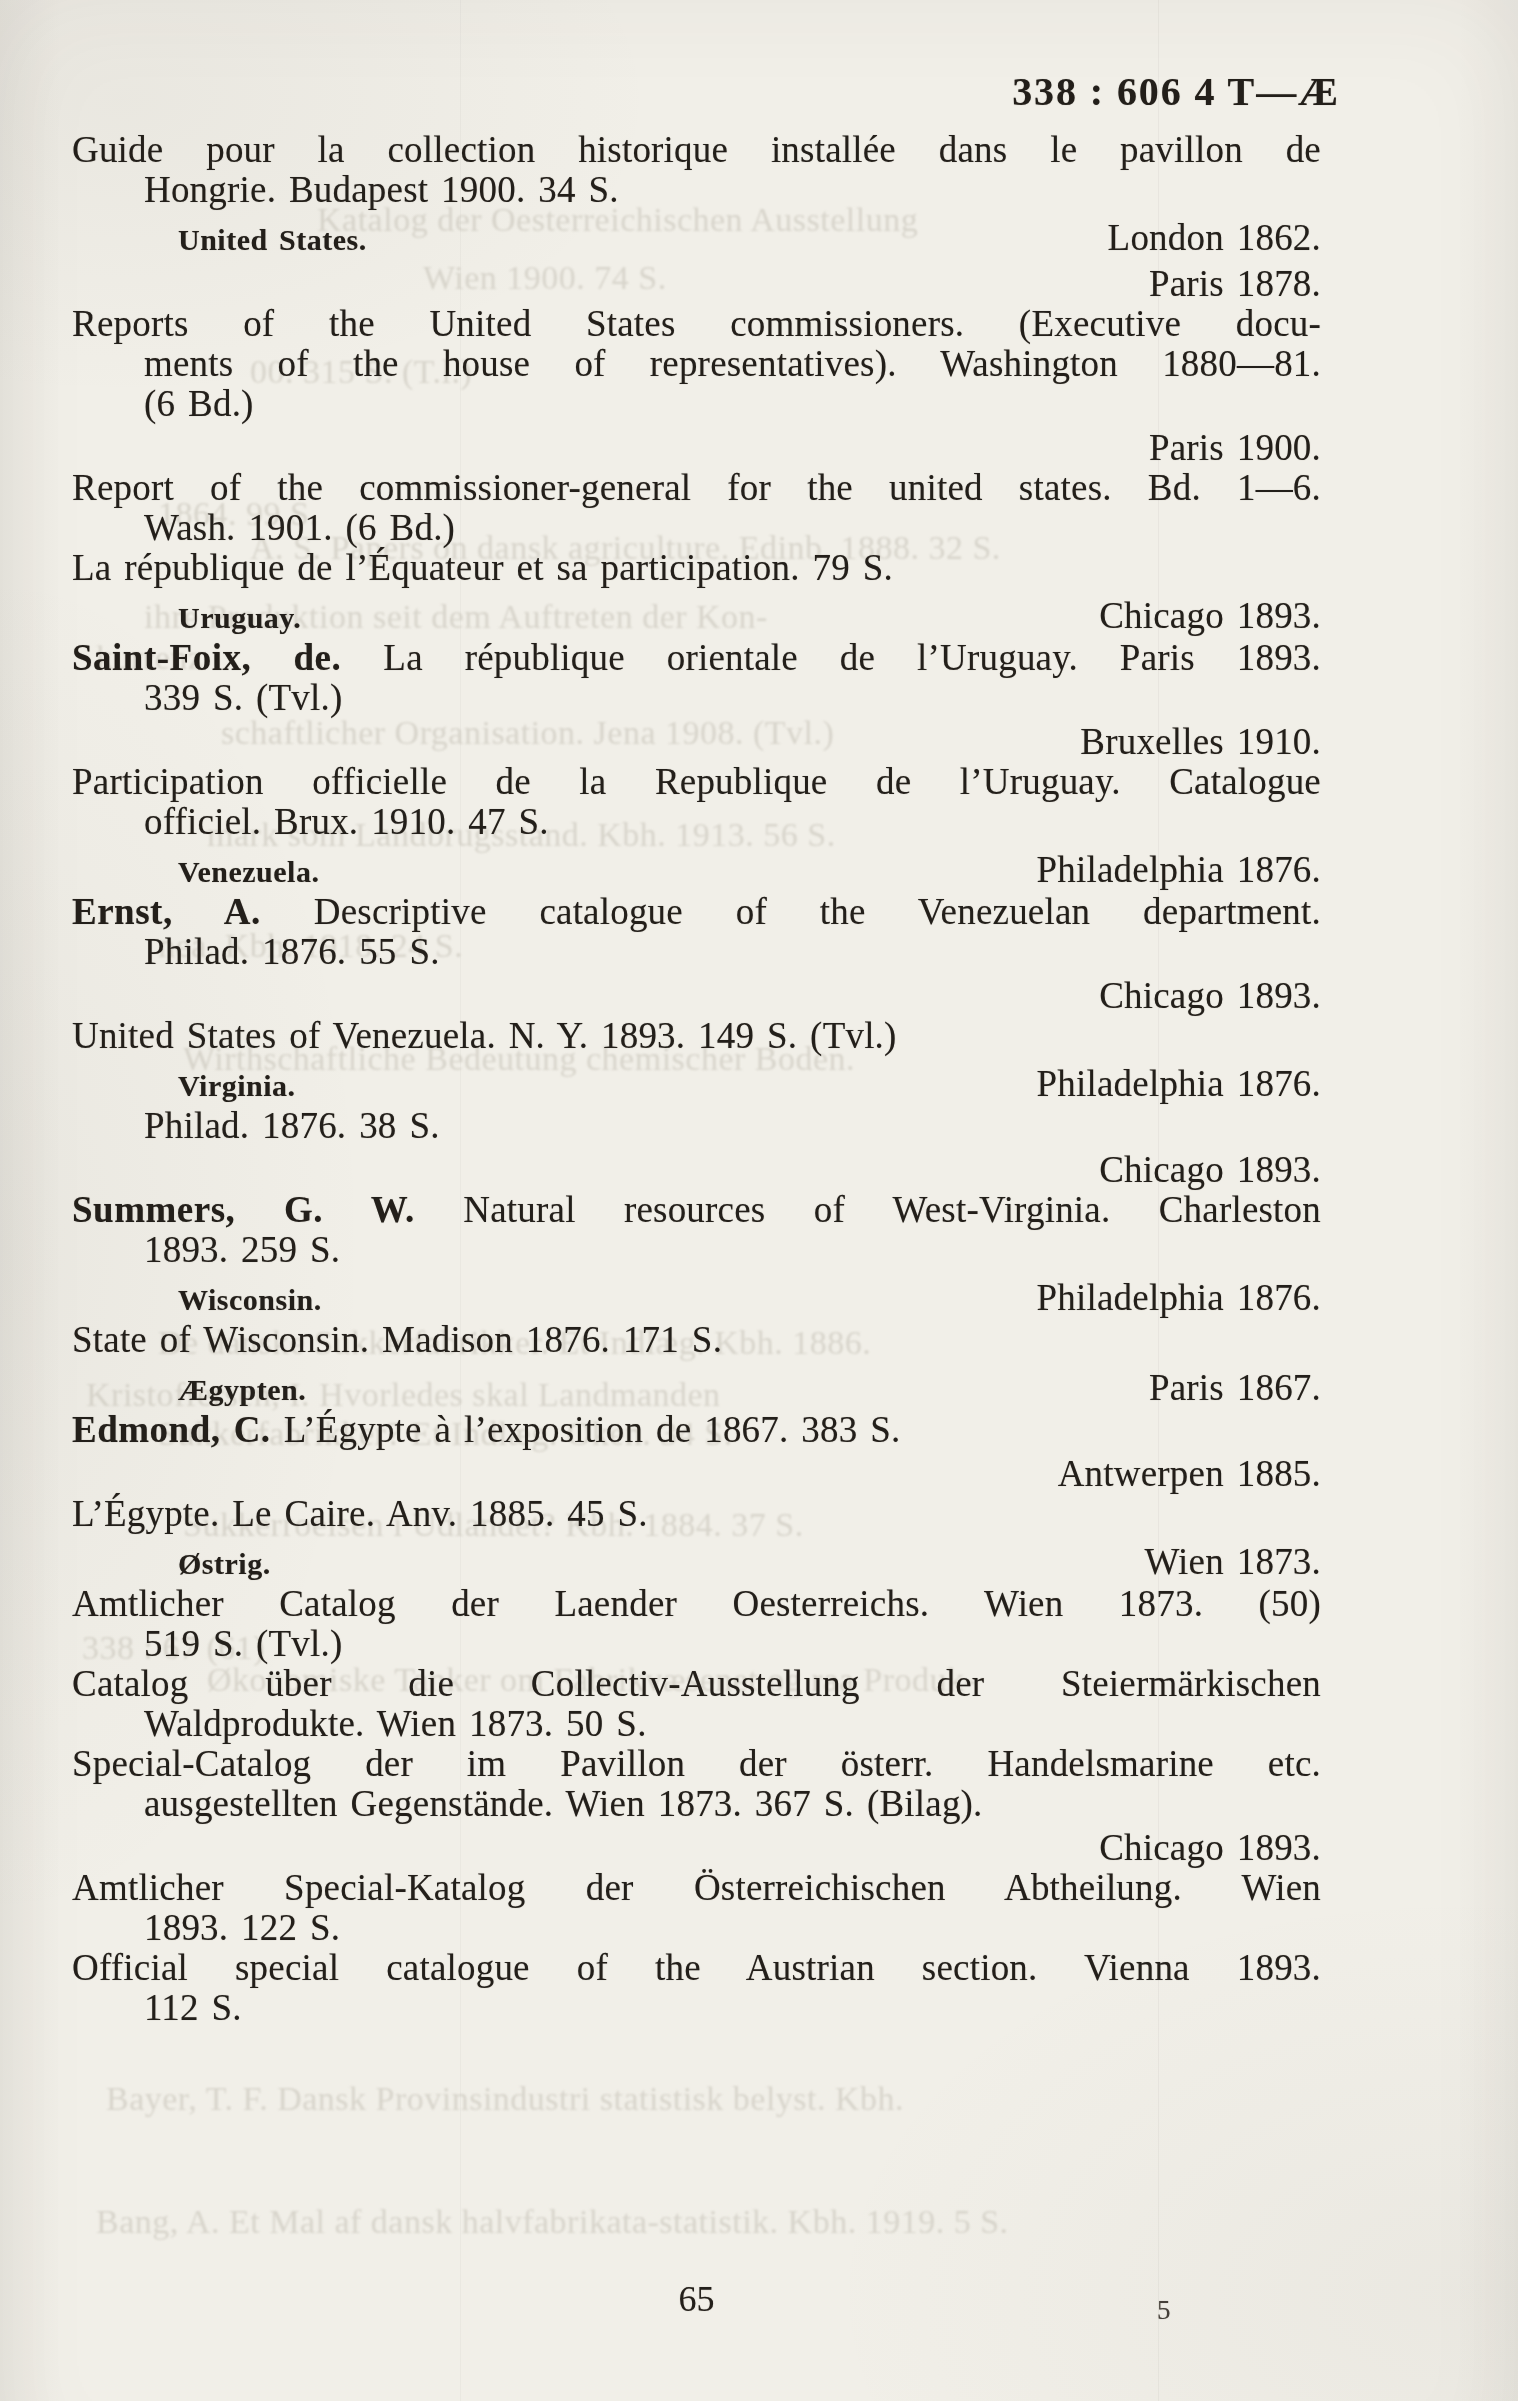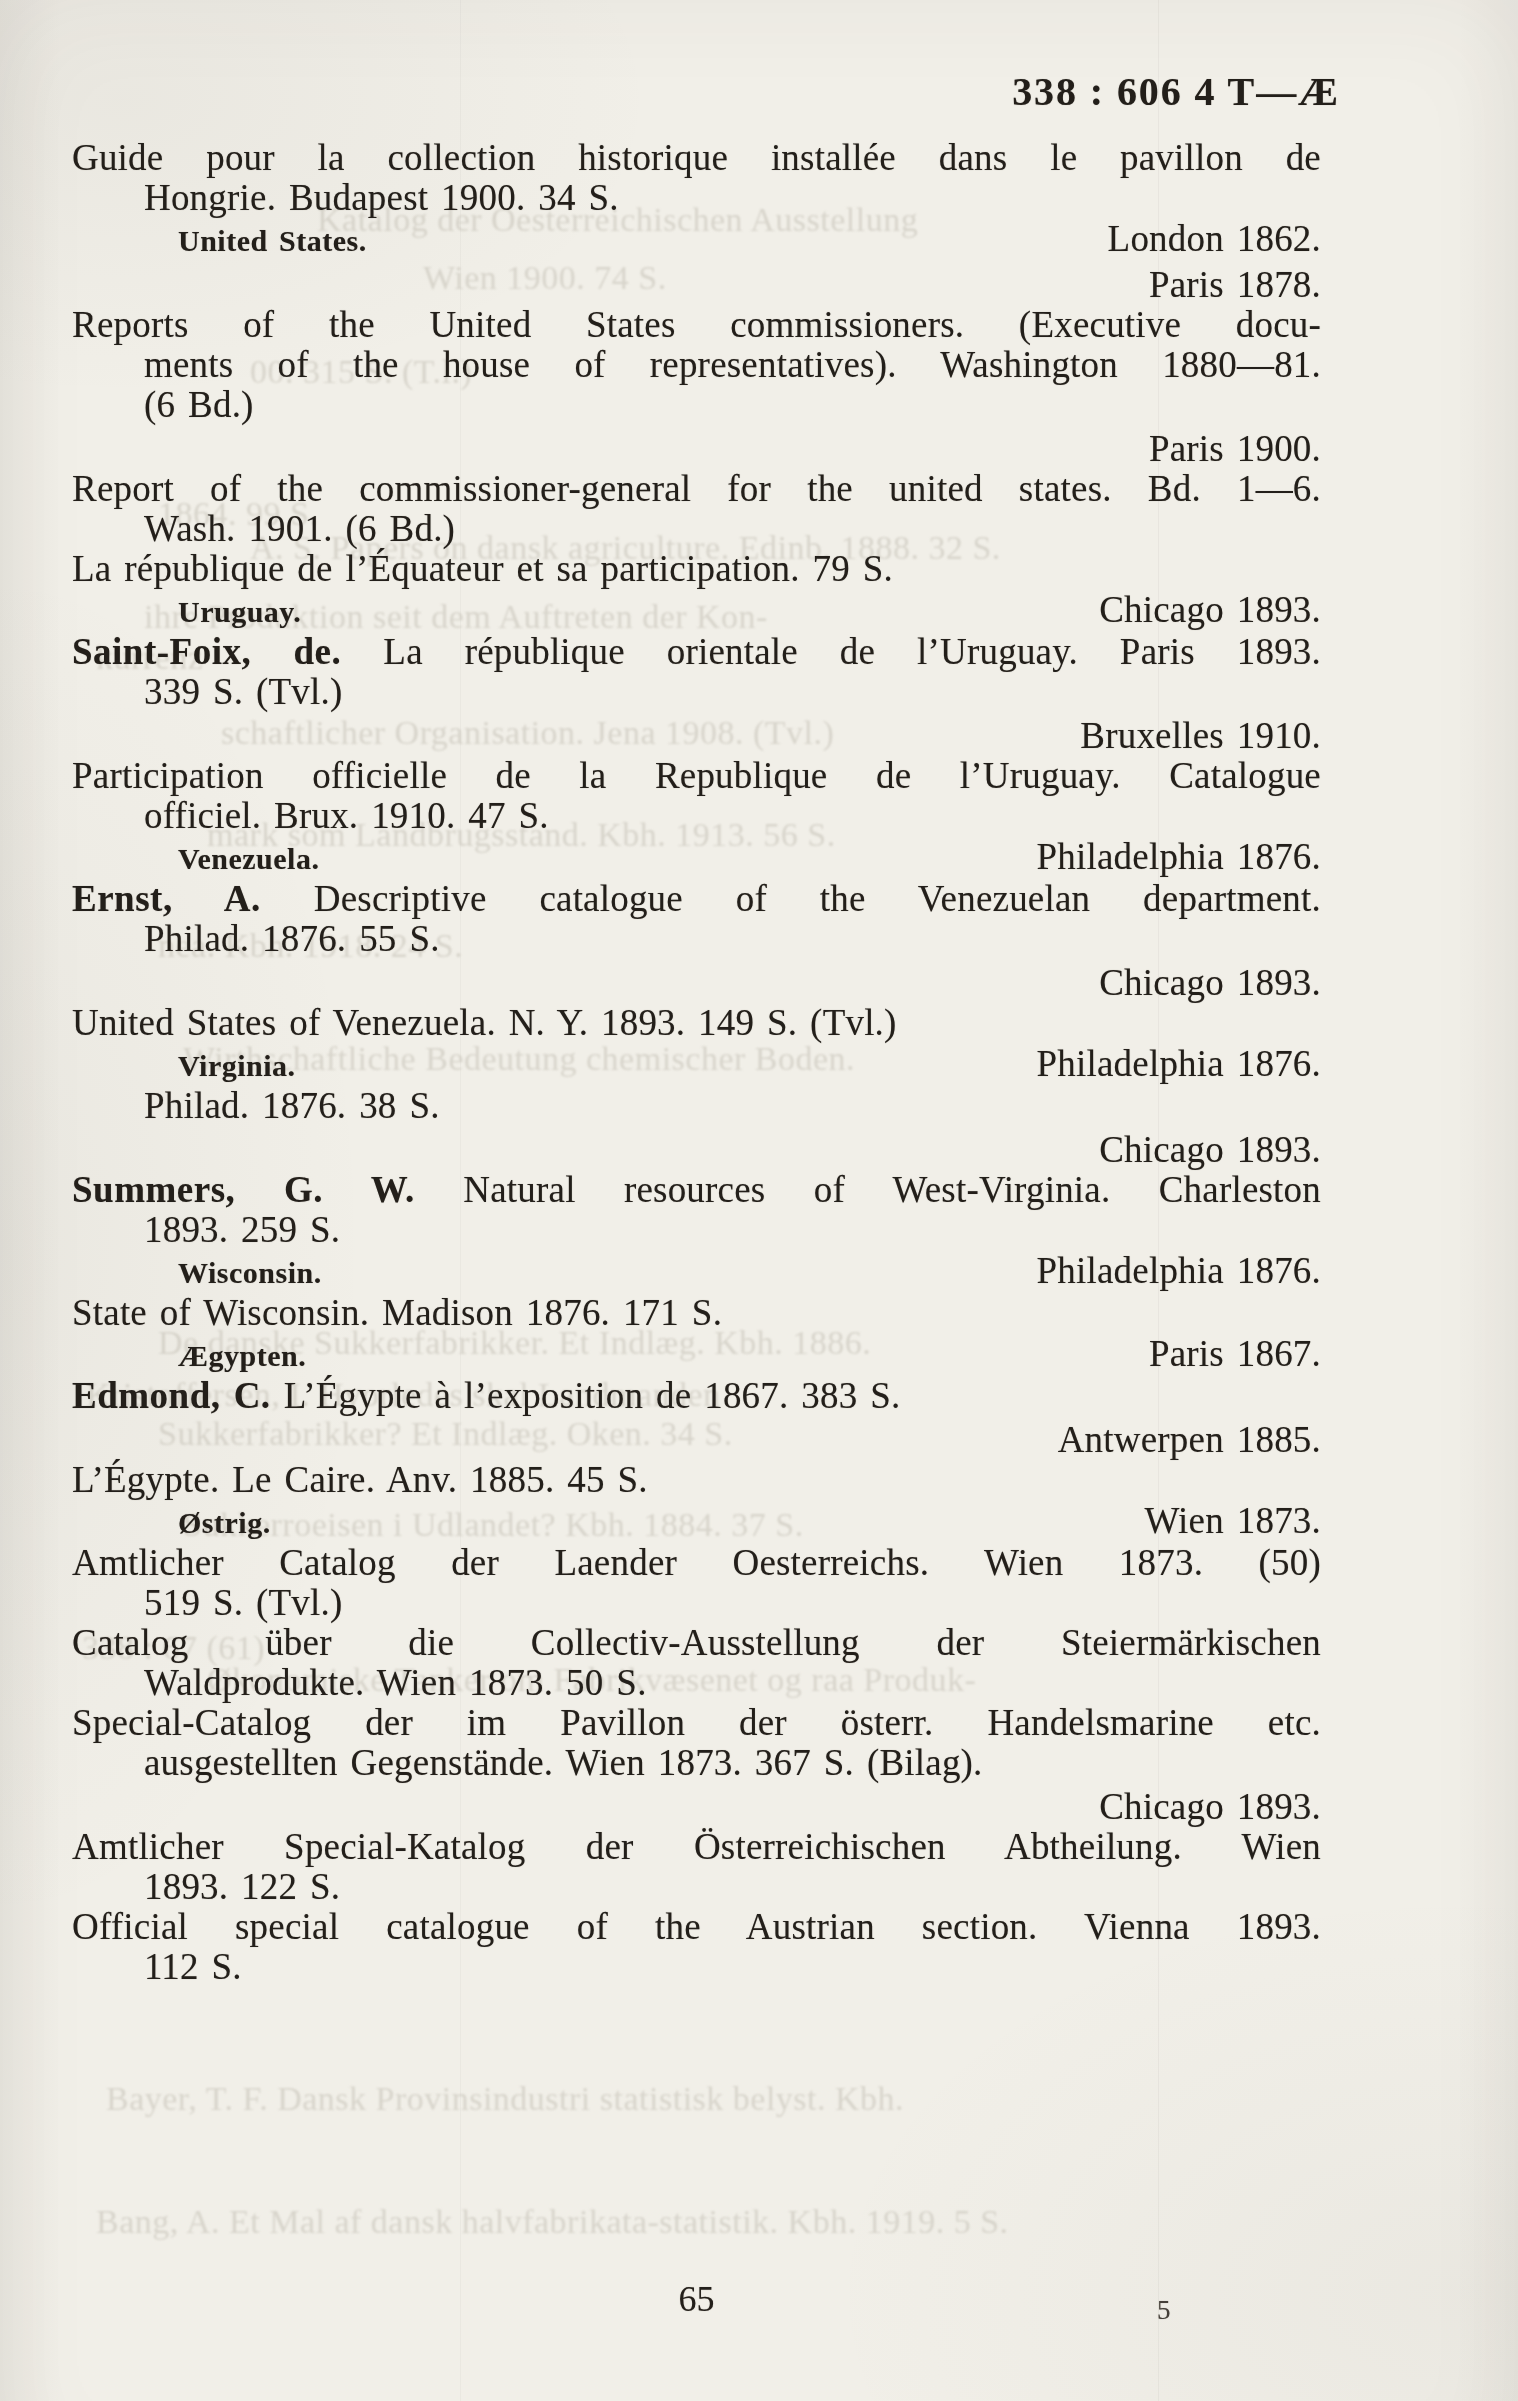--- a/index.html
+++ b/index.html
@@ -36,32 +36,32 @@
 
   
   .inked{text-shadow:0 0 1px rgba(45,38,30,.35);}
   .classmark{
     position:absolute;top:68px;left:72px;width:1268px;
     text-align:right;
     font-weight:bold;font-size:40px;letter-spacing:1.9px;
     white-space:nowrap;
   }
   .content{
-    position:absolute;top:138px;left:72px;width:1249px;
+    position:absolute;top:130px;left:72px;width:1249px;
     font-size:37px;line-height:40px;
     word-spacing:3.4px;letter-spacing:0.2px;
   }
   .entry{margin:0;}
   .line{text-align:left;text-align-last:left;}
   .line.j{text-align:justify;text-align-last:justify;}
   .line.cont{padding-left:72px;}
   .lead{font-weight:bold;letter-spacing:0.5px;}
   .label-row{
     display:flex;justify-content:space-between;align-items:baseline;
-    margin-top:1px;
+    margin-top:8px;
   }
   .country-label{
     font-weight:bold;font-size:30px;letter-spacing:0.5px;
     margin-left:106px;
   }
   .date-row{text-align:right;margin-top:4px;}
   .city-date{white-space:nowrap;}
 
   .page-number{
     position:absolute;top:2278px;left:72px;width:1249px;

